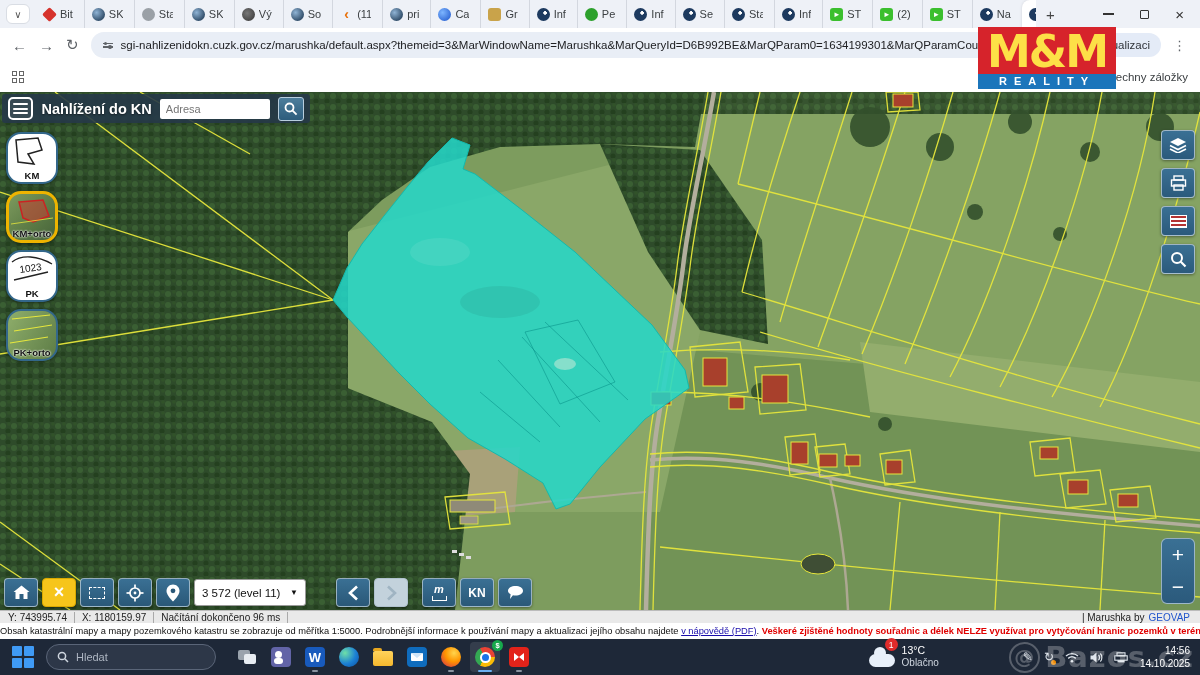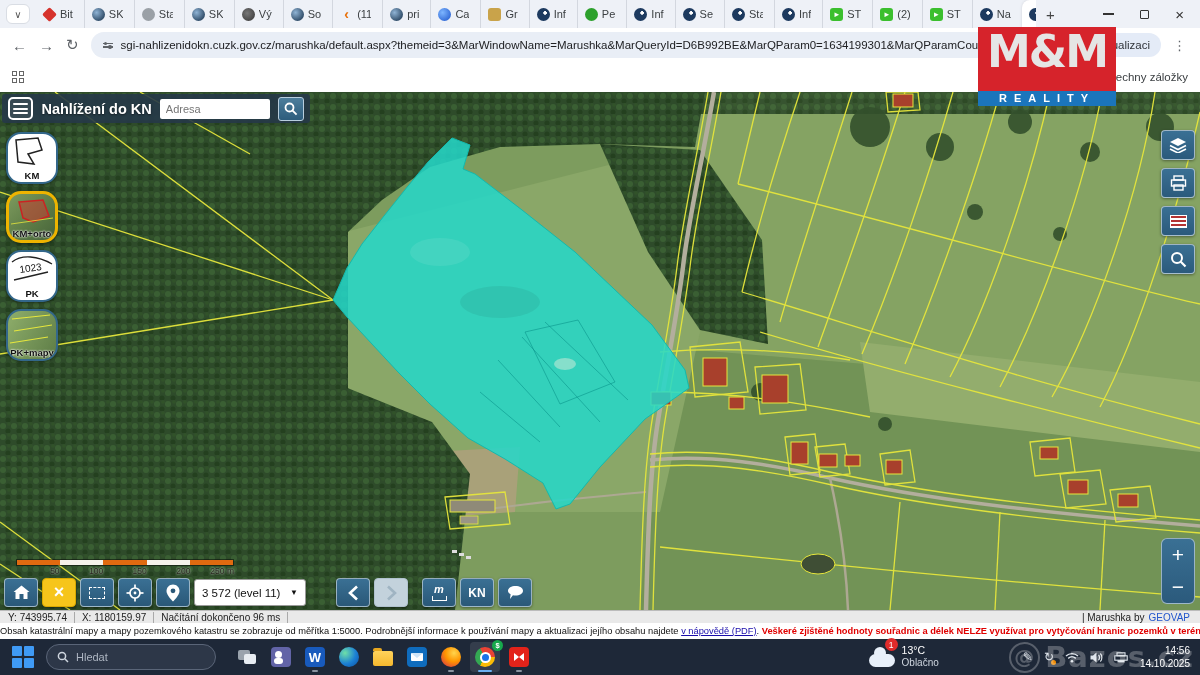--- a/index.html
+++ b/index.html
@@ -48,21 +48,21 @@
 
   .bookmarksbar{height:30px;background:#fff;display:flex;align-items:center;padding:0 12px;position:relative;z-index:4}
   .appsgrid{width:13px;height:13px;display:grid;grid-template-columns:5px 5px;grid-template-rows:5px 5px;gap:2px}
   .appsgrid i{background:#666;border:1px solid #666;background:transparent}
   .allbm{margin-left:auto;display:flex;align-items:center;gap:6px;font-size:11.5px;color:#3c4043}
   .folder-ic{width:14px;height:10px;background:#8a9099;border-radius:1px;position:relative}
   .folder-ic::before{content:"";position:absolute;top:-3px;left:0;width:6px;height:3px;background:#8a9099;border-radius:1px 1px 0 0}
 
   
   .mmlogo{position:absolute;left:978px;top:27px;width:138px;z-index:40;text-align:center;pointer-events:none}
-  .mmlogo .mmtop{background:#d6232b;color:#e5e5e5;font-weight:bold;font-size:44px;line-height:50px;height:64px;letter-spacing:-2px;font-family:"DejaVu Sans",sans-serif}
+  .mmlogo .mmtop{background:#d6232b;color:#fde047;font-weight:bold;font-size:44px;line-height:50px;height:47px;letter-spacing:-2px;font-family:"DejaVu Sans",sans-serif}
   .mmlogo .mmbot{background:#1b75bb;color:#fff;font-weight:bold;font-size:11px;letter-spacing:7px;height:15px;line-height:15px}
 
   
   .map{position:relative;width:1200px;height:518px;background:#7d9c5e;overflow:hidden}
   .map svg.base{position:absolute;inset:0}
 
   .mapheader{position:absolute;top:2px;left:2px;width:308px;height:29px;background:rgba(38,56,72,.9);border-radius:3px;display:flex;align-items:center;gap:8px;padding:0 6px;z-index:10}
   .hamb{width:27px;height:23px;border:2px solid #fff;border-radius:5px;display:flex;flex-direction:column;justify-content:center;align-items:center;gap:2.5px;background:rgba(255,255,255,.08)}
   .hamb i{width:15px;height:2px;background:#fff;border-radius:1px}
   .maptitle{color:#fff;font-size:14.5px;font-weight:bold;text-shadow:0 1px 2px rgba(0,0,0,.5);white-space:nowrap}
@@ -472,21 +472,21 @@
           <path d="M4,10 C14,2 30,4 44,12" stroke="#222" stroke-width="1.3" fill="none"></path>
           <path d="M6,28 L40,20" stroke="#222" stroke-width="1.3" fill="none"></path>
           <text x="12" y="21" font-size="10" fill="#111" transform="rotate(-8 12 21)">1023</text>
         </svg>
       <span class="layerlabel">PK</span>
     </div>
     <div class="layerbtn thumb-orto2">
       <svg width="46" height="36" viewBox="0 0 46 36">
           <path d="M4,8 L42,4 M6,20 L44,14 M2,32 L40,26" stroke="rgba(235,235,60,.95)" stroke-width="1.2" fill="none"></path>
         </svg>
-      <span class="layerlabel">PK+mapy</span>
+      <span class="layerlabel">PK+orto</span>
     </div>
   </div>
 
   <div class="righttools">
     <div class="tool">
       <svg width="18" height="16" viewBox="0 0 18 16">
           <polygon points="9,1 17,5 9,9 1,5" fill="#fff"></polygon>
           <polyline points="1,8.5 9,12.5 17,8.5" stroke="#fff" stroke-width="1.6" fill="none"></polyline>
           <polyline points="1,12 9,16 17,12" stroke="#fff" stroke-width="1.6" fill="none"></polyline>
         </svg>
@@ -507,36 +507,20 @@
           <line x1="10.8" y1="10.8" x2="15.5" y2="15.5" stroke="#fff" stroke-width="2.2"></line>
         </svg>
     </div>
   </div>
 
   <div class="zoompill">
     <div>+</div>
     <div>−</div>
   </div>
 
-  <div class="scalebar">
-    <div class="sb-seg">
-        <i></i>
-        <i></i>
-        <i></i>
-        <i></i>
-        <i></i>
-      </div>
-    <div class="sb-labels">
-      <span>50</span>
-      <span>100</span>
-      <span>150</span>
-      <span>200</span>
-      <span>250 m</span>
-    </div>
-  </div>
 
   <div class="btoolbar">
     <div class="bbtn">
       <svg width="17" height="15" viewBox="0 0 17 15">
           <polygon points="8.5,0.5 16.5,7 14.5,7 14.5,14 10.5,14 10.5,9 6.5,9 6.5,14 2.5,14 2.5,7 0.5,7" fill="#fff"></polygon>
         </svg>
     </div>
     <div class="bbtn xactive">×</div>
     <div class="bbtn">
         <span class="marquee-ic"></span>

